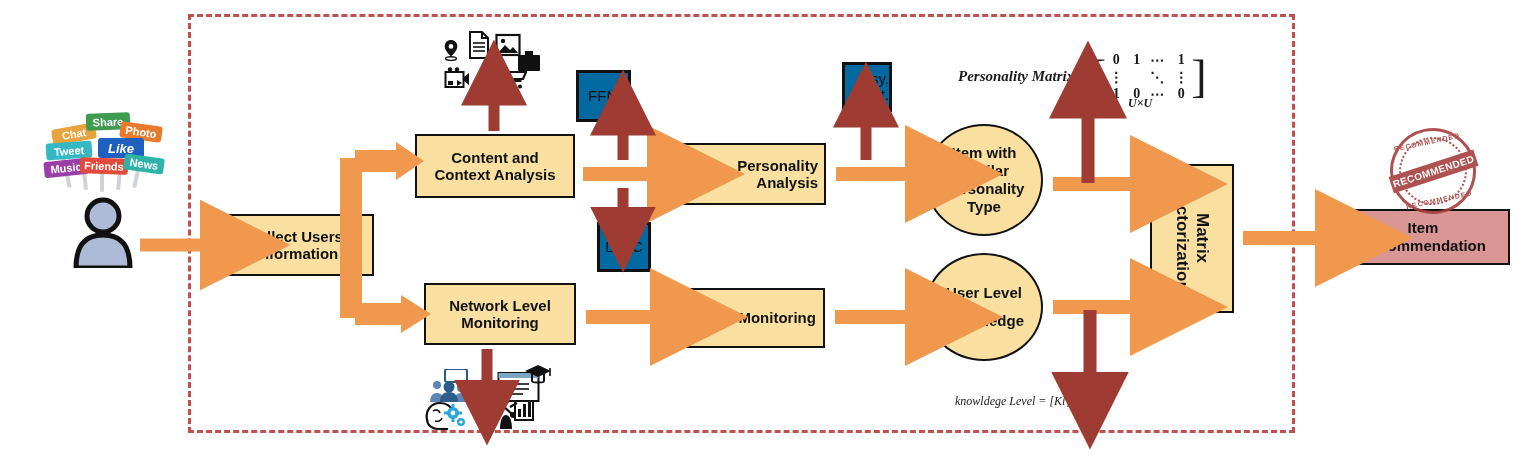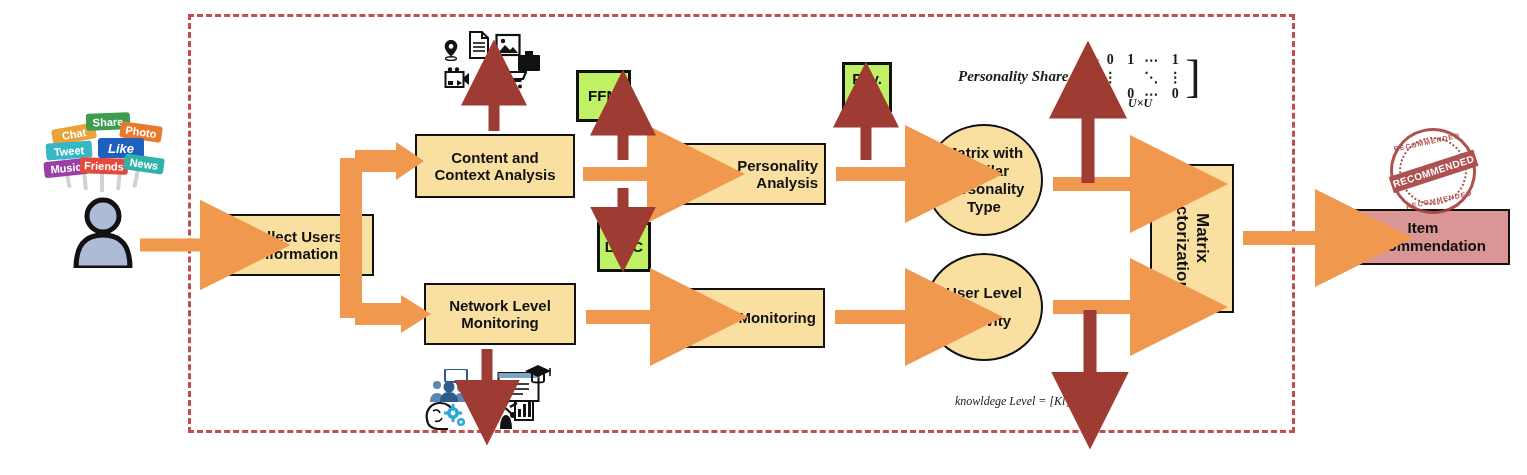--- a/index.html
+++ b/index.html
@@ -14,23 +14,23 @@
     border:3px dashed #C0504D;box-sizing:border-box;
   }
 
   
   .pbox{
     background:#FAE0A0;border:2px solid #111;box-sizing:border-box;
     display:flex;align-items:center;justify-content:center;text-align:center;
     font-weight:bold;color:#111;line-height:1.15;
   }
   .gbox{
-    background:#bef264;border:3px solid #111;box-sizing:border-box;
-    display:flex;align-items:center;justify-content:center;text-align:center;
-    font-weight:bold;color:#111;line-height:1.05;font-size:15px;
+    background:#0369a1;border:3px solid #111;box-sizing:border-box;
+    display:flex;align-items:center;justify-content:center;text-align:right;
+    font-weight:normal;color:#111;line-height:1.05;font-size:15px;
   }
   .circ{
     background:#FAE0A0;border:2px solid #111;border-radius:50%;box-sizing:border-box;
     display:flex;flex-direction:column;align-items:center;justify-content:center;
     text-align:center;font-weight:bold;color:#111;line-height:1.2;font-size:15px;
   }
   .rbox{
     background:#D99694;border:2px solid #111;box-sizing:border-box;
     display:flex;align-items:center;justify-content:center;text-align:center;
     font-weight:bold;color:#111;line-height:1.2;font-size:15px;
@@ -130,46 +130,46 @@
 
   <div class="abs gbox" style="left:576px;top:70px;width:55px;height:52px;">FFM</div>
 
   <div class="abs gbox" style="left:597px;top:222px;width:54px;height:50px;">LIWC</div>
 
   <div class="abs gbox" style="left:842px;top:62px;width:50px;height:50px;">
     <span>Psy. Cat.</span>
   </div>
 
   <div class="abs circ" style="left:925px;top:124px;width:118px;height:112px;">
-    <span>Matrix with</span>
+    <span>Item with</span>
     <span>Similar</span>
     <span>Personality</span>
     <span>Type</span>
   </div>
 
   <div class="abs circ" style="left:925px;top:253px;width:118px;height:108px;justify-content:space-evenly;padding:18px 0;">
     <span>User Level</span>
-    <span>Activity</span>
+    <span>Knowledge</span>
   </div>
 
   <div class="abs vertbox" style="left:1150px;top:164px;width:84px;height:149px;">
     <span>Matrix Factorization</span>
   </div>
 
   <div class="abs rbox" style="left:1336px;top:209px;width:174px;height:56px;padding:10px 6px;">Item Recommendation</div>
 
   <div id="stamp">
     <div class="inner"></div>
     <div class="ring-txt rt-top">RECOMMENDED</div>
     <div class="ring-txt rt-bot">RECOMMENDED</div>
     <div class="band">RECOMMENDED</div>
   </div>
 
   <div class="formula" style="left:958px;top:52px;">
-    <span class="fm-name">Personality Share</span>
+    <span class="fm-name">Personality Matrix</span>
     <span class="fm-name">=</span>
     <span class="matwrap">
       <span class="brk">[</span>
       <span class="mgrid">
         <i>0</i>
         <i>1</i>
         <i>⋯</i>
         <i>1</i>
         <i>⋮</i>
         <i></i>

